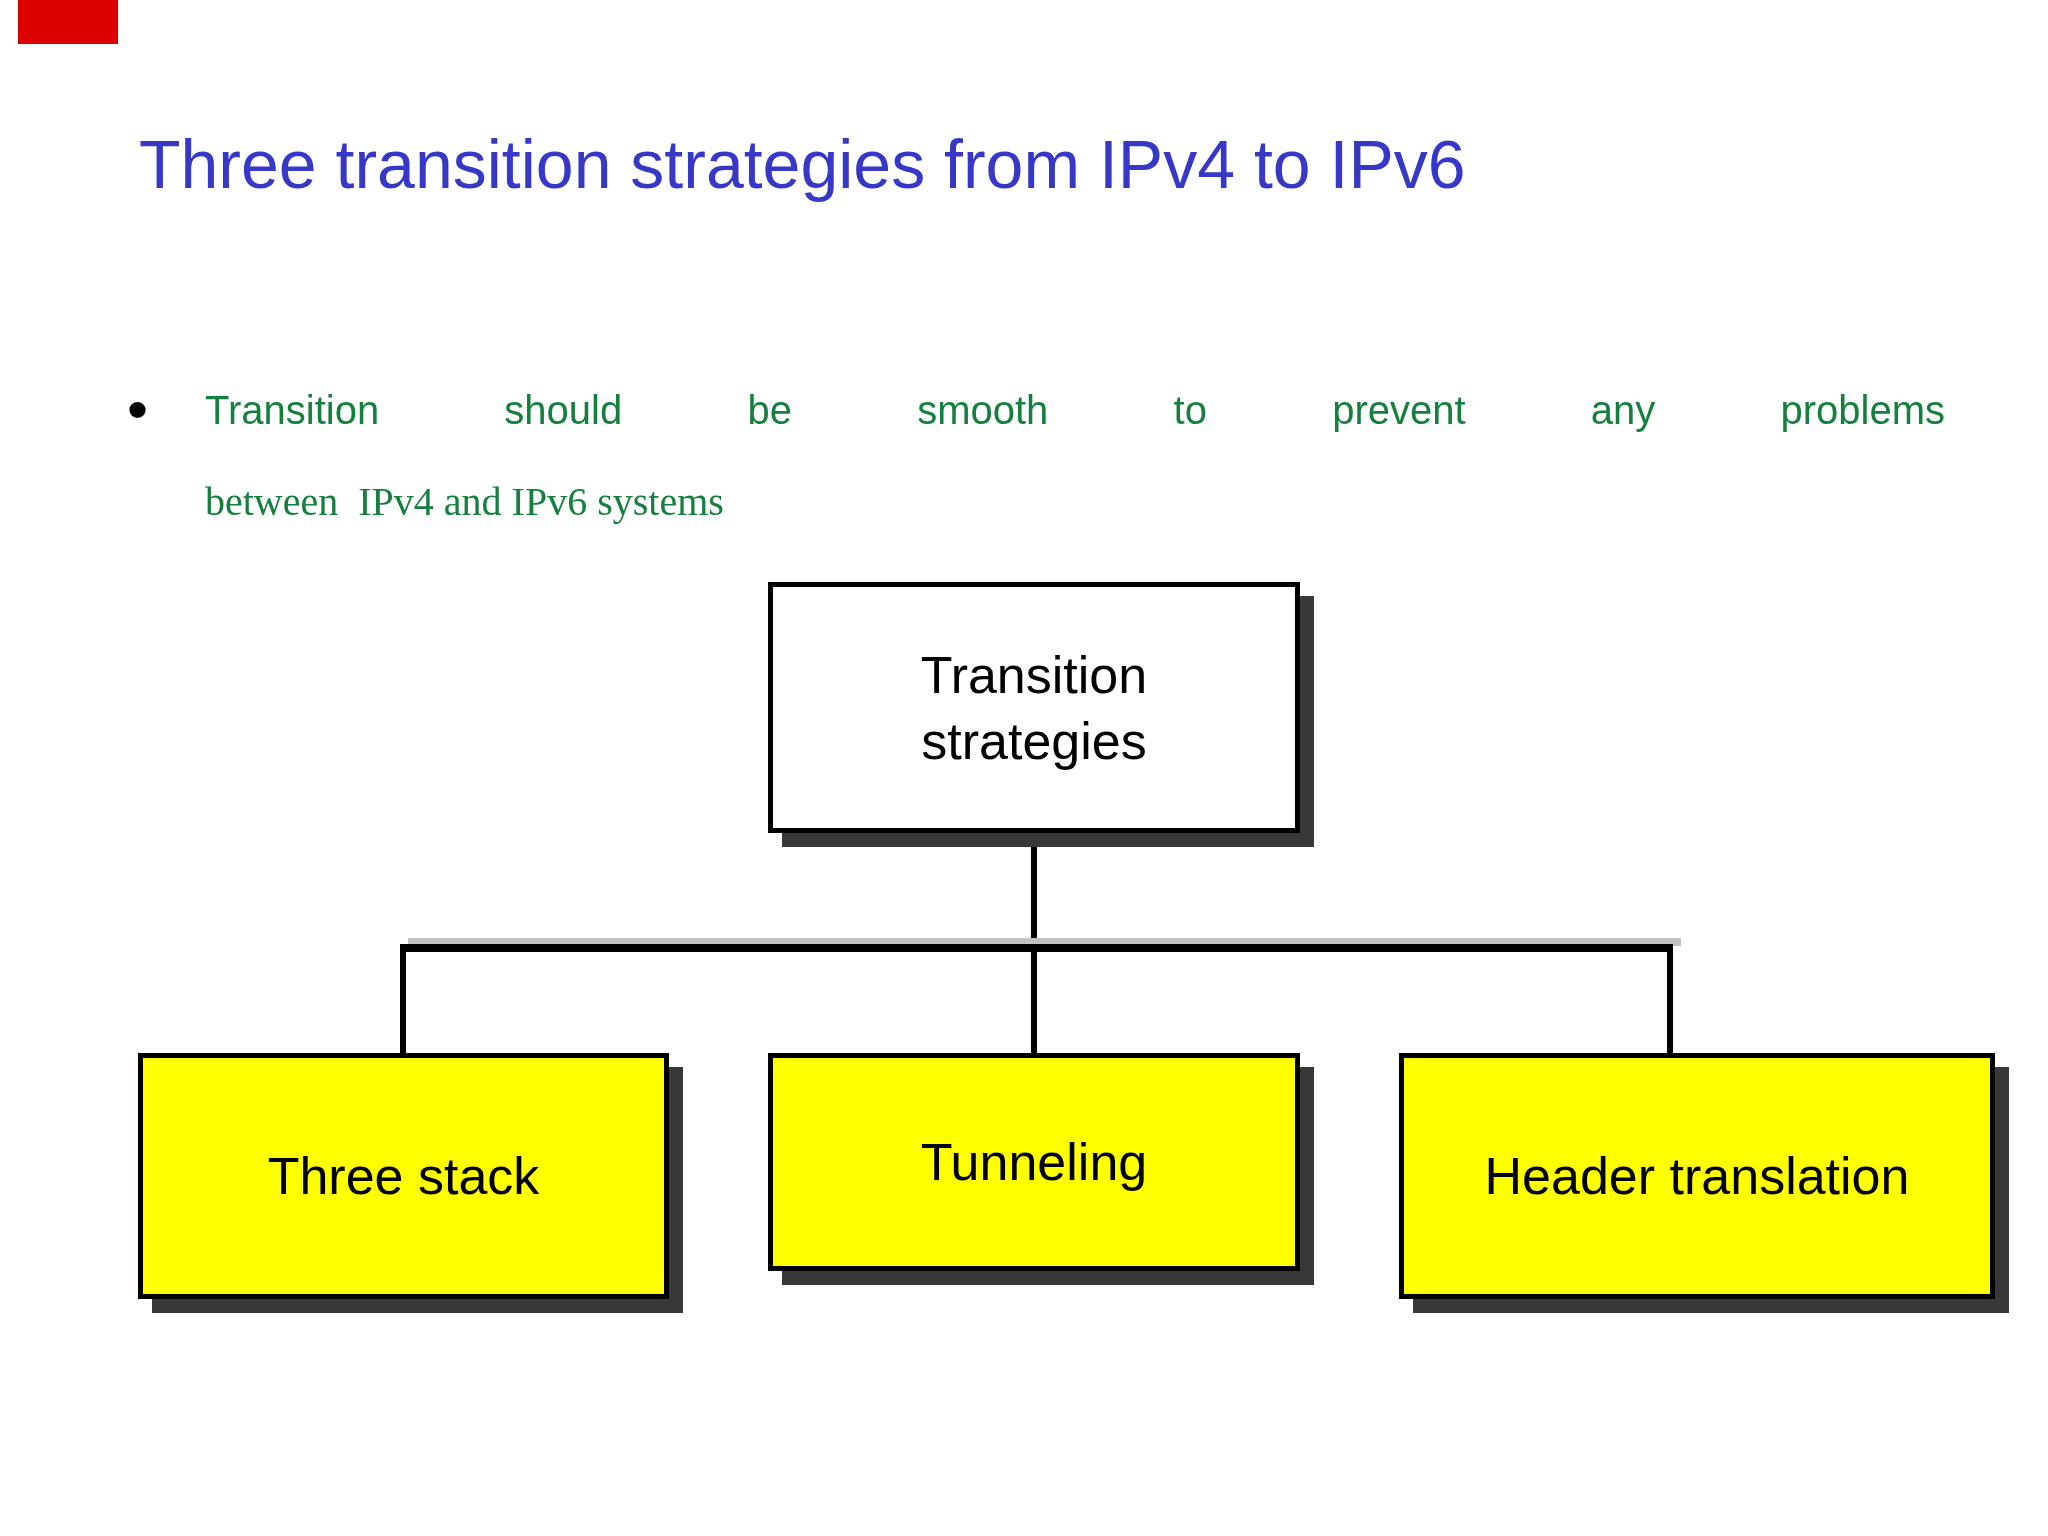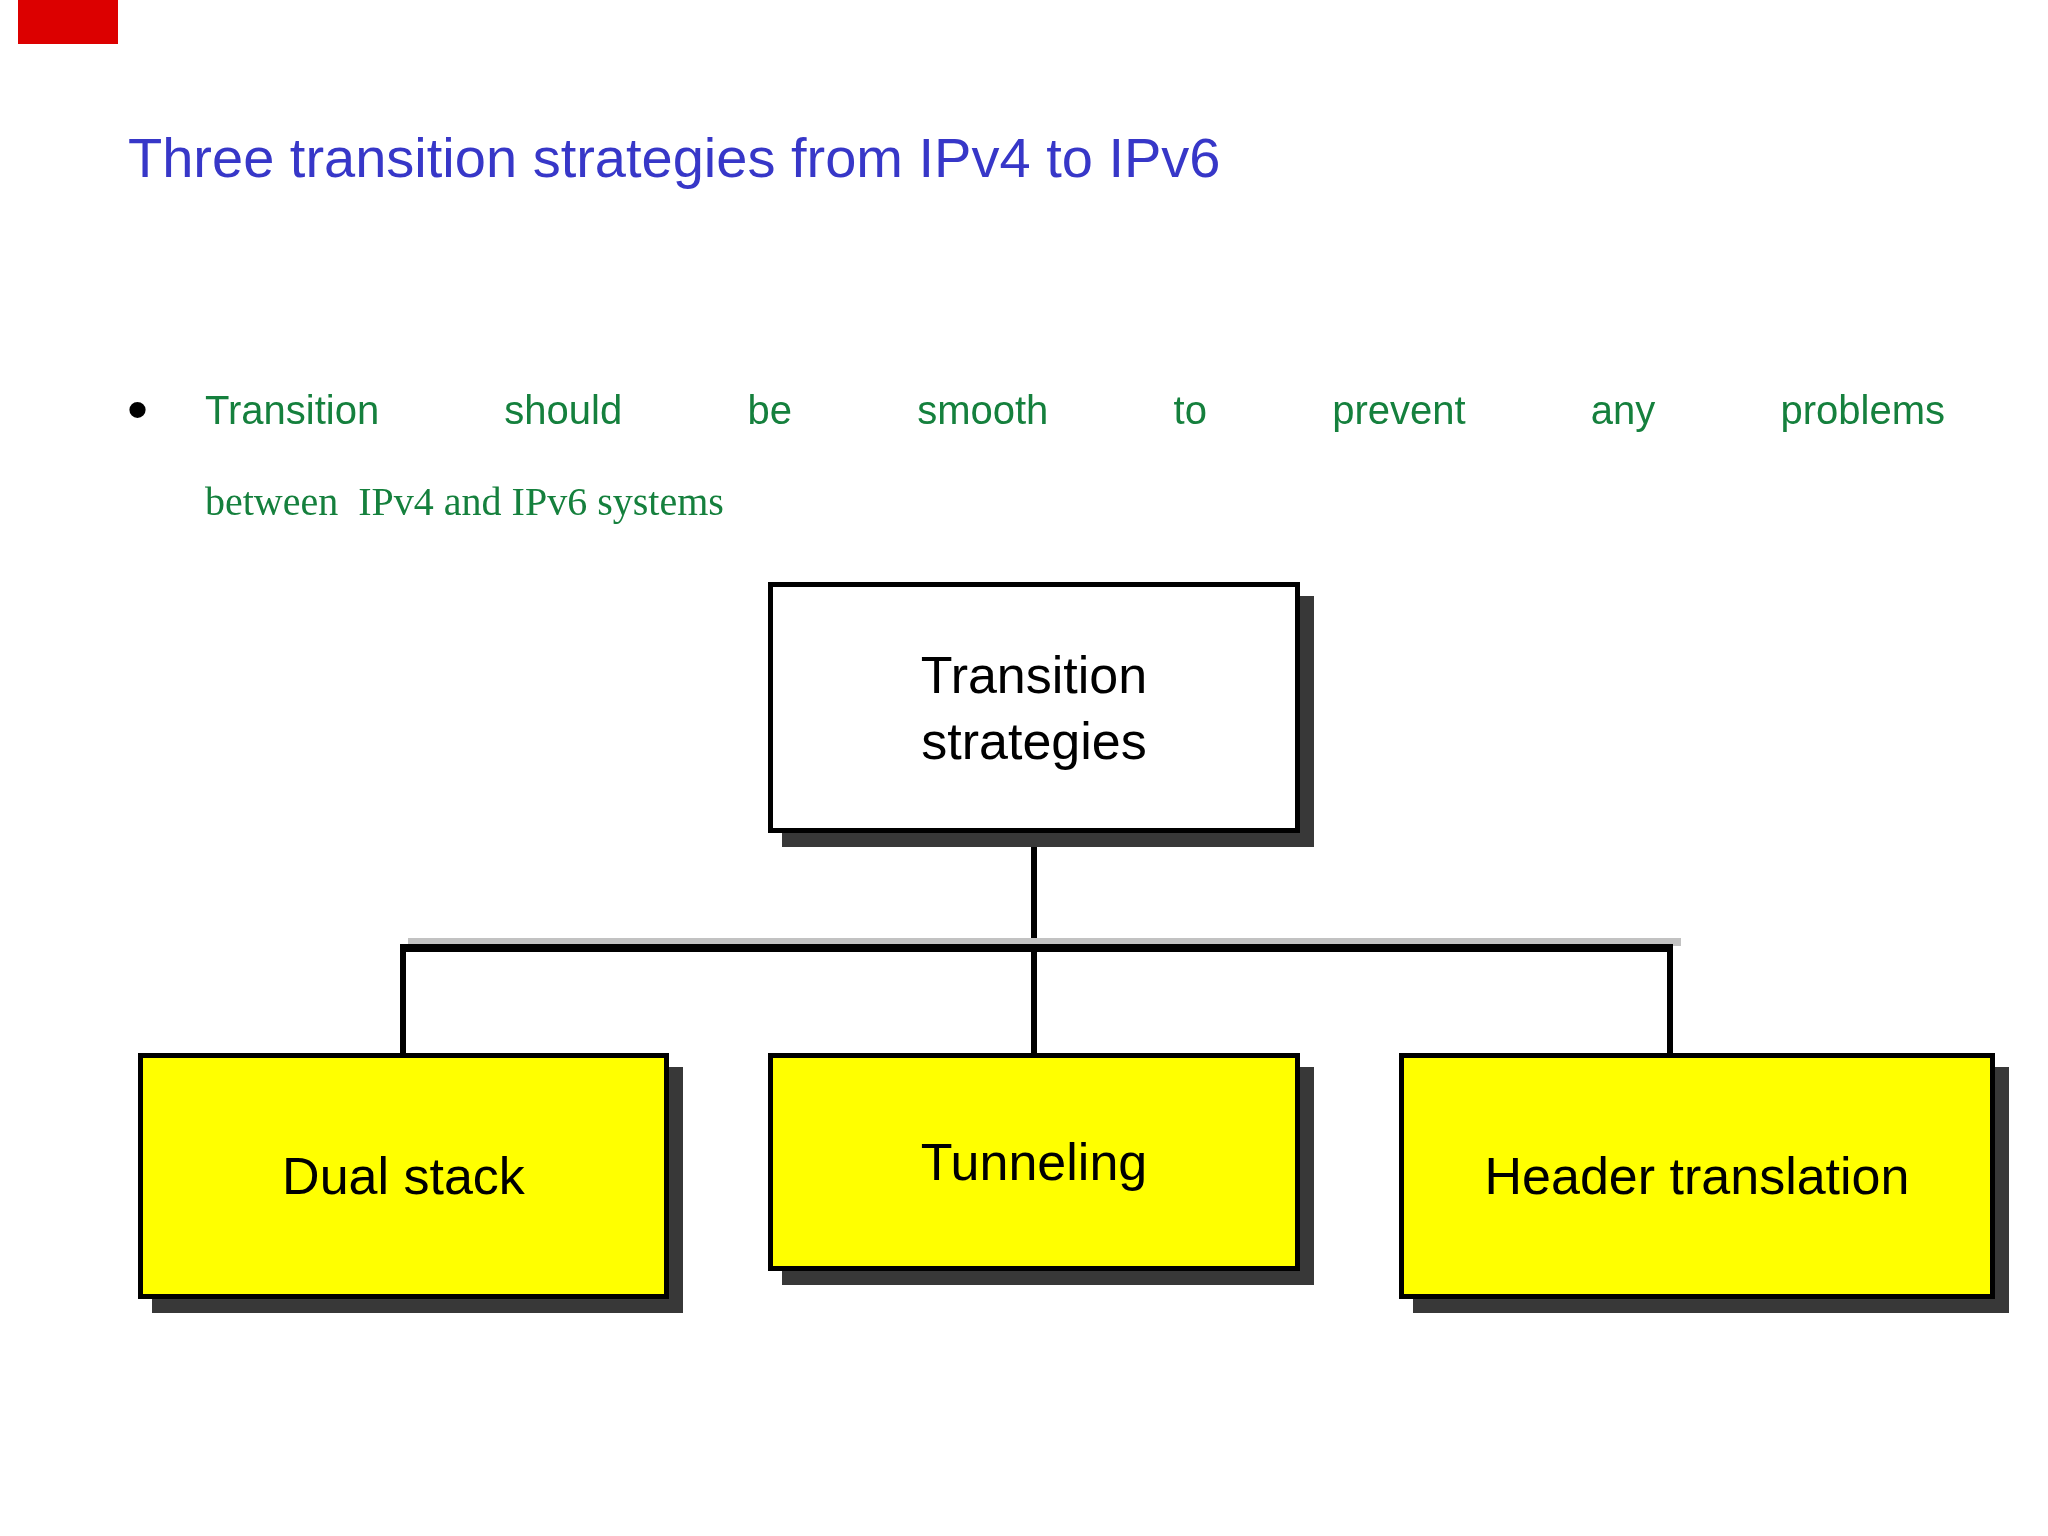--- a/index.html
+++ b/index.html
@@ -13,22 +13,22 @@
 
   
   .red-marker {
     position:absolute; left:18px; top:0;
     width:100px; height:44px;
     background:#dc0000;
   }
 
   
   .title {
-    position:absolute; left:128px; top:130px;
-    font-size:56px; line-height:1;
+    position:absolute; left:139px; top:130px;
+    font-size:68px; line-height:1;
     color:#3737c8;
     white-space:nowrap;
   }
 
   
   .bullet-dot {
     position:absolute; left:127px; top:364px;
     font-size:60px; line-height:92px; color:#000;
   }
   .bullet-text {
@@ -89,21 +89,21 @@
   <div class="line v-right"></div>
 
   <div class="box root-box">
     <div class="root-label">
       <span>Transition</span>
       <span>strategies</span>
     </div>
   </div>
 
   <div class="box child-box box-dual">
-    <span>Dual stack</span>
+    <span>Three stack</span>
   </div>
 
   <div class="box child-box box-tunnel">
     <span>Tunneling</span>
   </div>
 
   <div class="box child-box box-header">
     <span>Header translation</span>
   </div>
 

